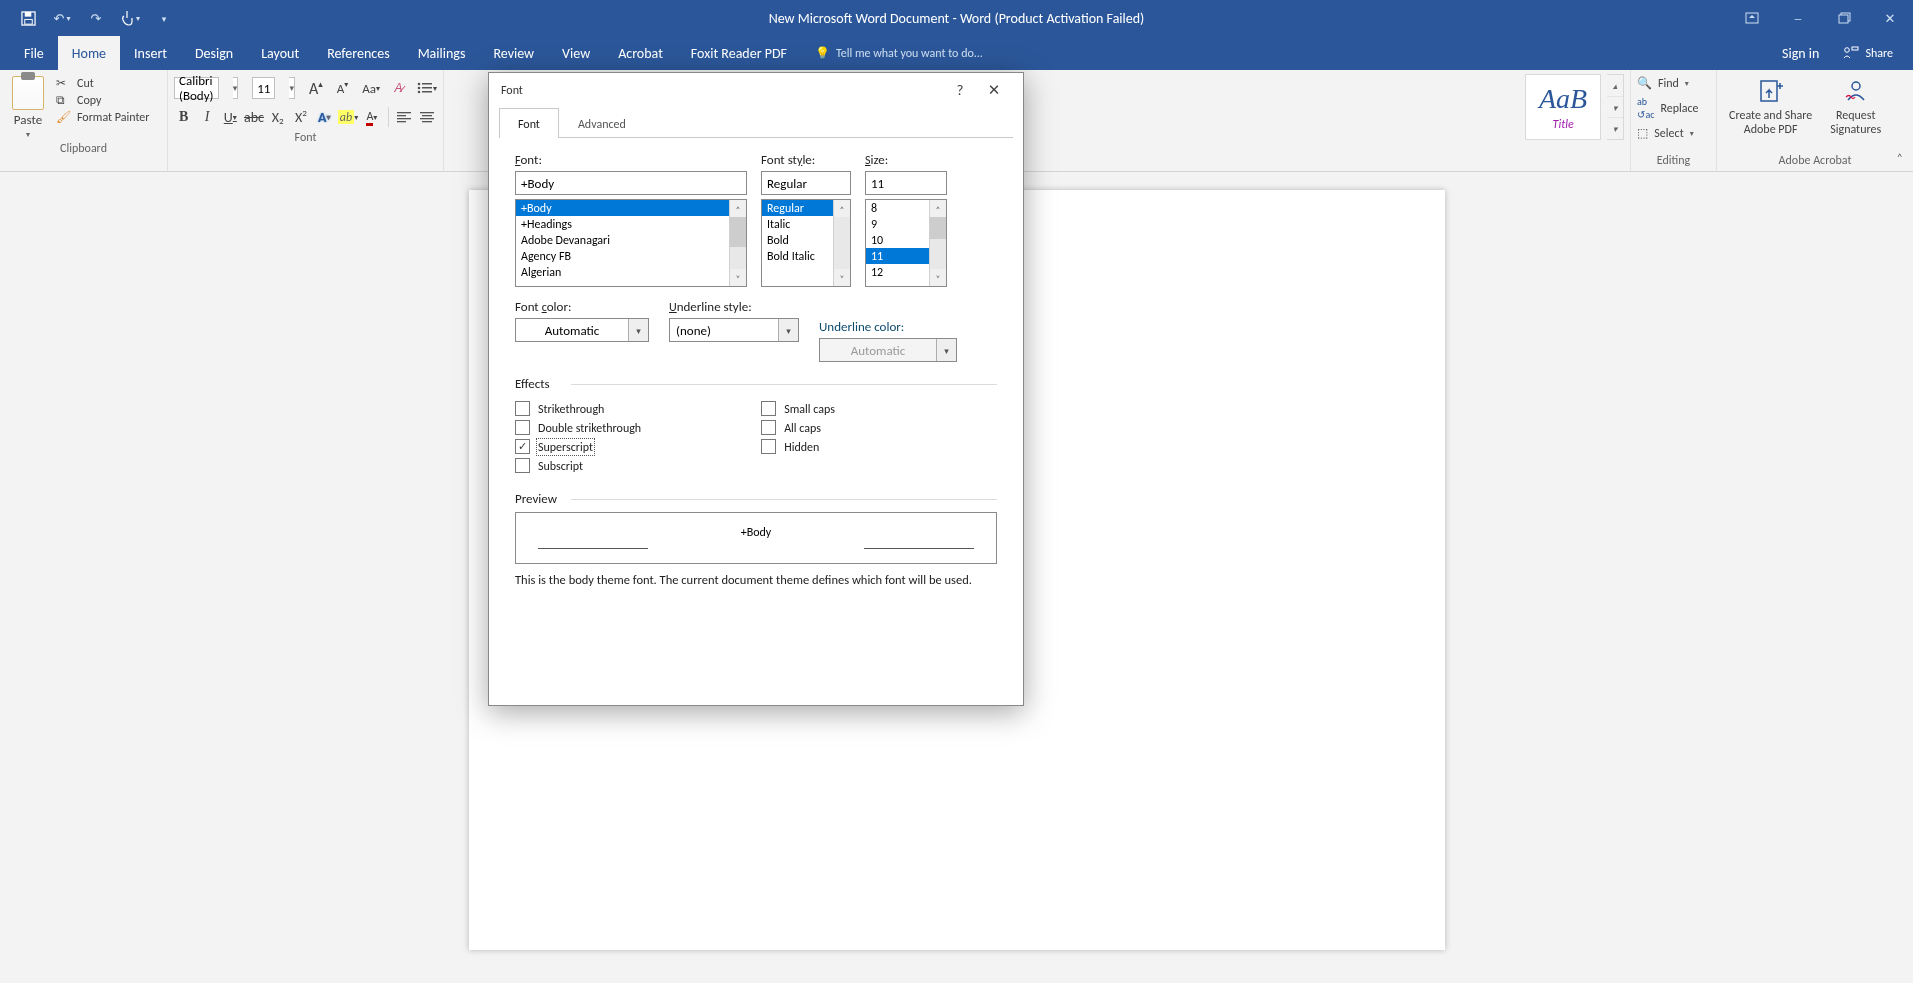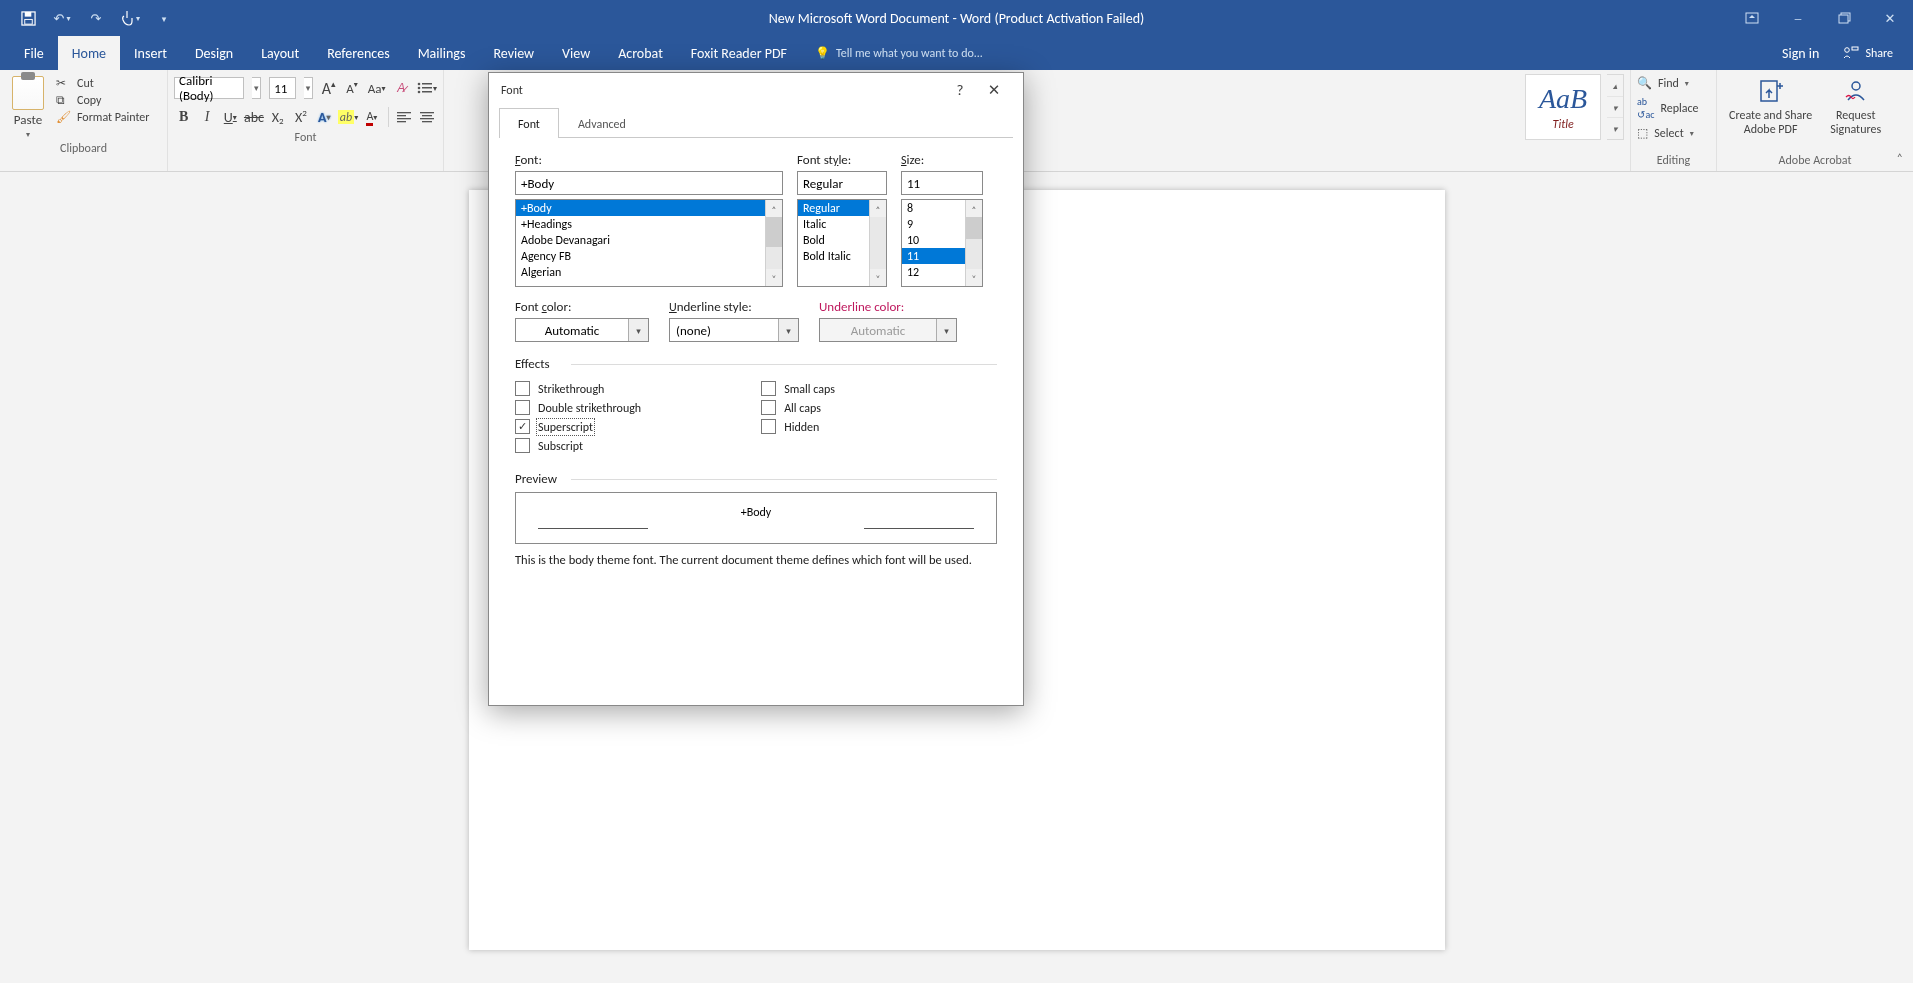--- a/index.html
+++ b/index.html
@@ -30,33 +30,33 @@
 
 
 .paste-big { width:44px; display:flex; flex-direction:column; align-items:center; gap:2px; padding-top:2px; }
 .paste-icon { width:32px; height:34px; background:linear-gradient(#fff,#f8f8f8); border:1px solid #d7b36a; border-radius:2px; position:relative; }
 .paste-icon::before { content:""; position:absolute; top:-5px; left:8px; width:14px; height:8px; background:#8a8a8a; border-radius:2px; }
 .cb-col { display:flex; flex-direction:column; gap:3px; padding-top:2px; }
 .cb-item { display:flex; align-items:center; gap:5px; color:#444; font-size:13px; }
 .cb-item .ic { width:16px; height:14px; display:inline-block; }
 
 
-.font-row1 { display:flex; gap:8px; }
+.font-row1 { display:flex; gap:14px; }
 .combo { height:22px; border:1px solid #c0c0c0; background:#fff; display:flex; align-items:center; padding:0 4px; font-size:13px; }
 .fontname { width:96px; }
 .fontsize { width:34px; }
 .tiny-dd { width:12px; text-align:center; color:#666; font-size:9px; border:1px solid #c0c0c0; border-left:none; height:22px; line-height:20px; background:#fff;}
 .rbtn { width:22px; height:22px; display:flex; align-items:center; justify-content:center; color:#444; }
 .font-row2 { display:flex; align-items:center; gap:4px; margin-top:7px; }
 .font-row2 .rbtn { font-size:14px; }
 
 
 .style-tile { width:82px; height:66px; border:1px solid #d9d9d9; background:#fff; display:flex; flex-direction:column; align-items:center; justify-content:center; }
 .style-prev { font-family:"Times New Roman",serif; color:#2b579a; font-size:28px; }
-.style-name { font-size:12px; color:#7f1d1d; margin-top:2px; }
+.style-name { font-size:12px; color:#a21caf; margin-top:2px; }
 .gallery-more { width:18px; height:66px; border:1px solid #d9d9d9; border-left:none; display:flex; flex-direction:column; }
 .gallery-more div { flex:1; display:flex; align-items:center; justify-content:center; color:#666; font-size:9px; border-bottom:1px solid #e5e5e5; }
 .gallery-more div:last-child { border-bottom:none; }
 
 
 .ed-col { display:flex; flex-direction:column; gap:5px; padding-top:2px; }
 .ed-item { display:flex; align-items:center; gap:6px; font-size:13px; color:#444; }
 
 
 .acol { display:flex; flex-direction:column; align-items:center; gap:2px; padding:2px 6px 0; }
@@ -368,21 +368,21 @@
     <span class="dlg-x">✕</span>
   </div>
   <div class="dlg-tabs">
     <div class="dlg-tab active"><span class="underline-first">Font</span></div>
     <div class="dlg-tab"><span class="underline-first">Advanced</span></div>
   </div>
 
   <div class="dlg-body">
 
     <div class="form-row">
-      <div class="field-col" style="width:268px;">
+      <div class="field-col" style="width:232px;">
         <div class="flabel"><span class="ul">F</span>ont:</div>
         <input class="txtinput" value="+Body" style="">
         <div class="listbox" style="height:88px;">
           <div class="lrow sel">+Body</div>
           <div class="lrow">+Headings</div>
           <div class="lrow">Adobe Devanagari</div>
           <div class="lrow">Agency FB</div>
           <div class="lrow">Algerian</div>
           <div class="scrollbar">
             <div class="sbtn">˄</div>
@@ -437,21 +437,21 @@
           </div>
       </div>
       <div class="field-col" style="width:130px;">
         <div class="flabel"><span class="ul">U</span>nderline style:</div>
         <div class="combo2">
             <div class="ctext" style="text-align:left;padding-left:6px;">(none)</div>
             <div class="cdd">▾</div>
           </div>
       </div>
       <div class="field-col" style="width:138px;">
-        <div class="flabel" style="color:#be185d;">Underline color:</div>
+        <div class="flabel" style="color:#0c4a6e;margin-top:20px;">Underline color:</div>
         <div class="combo2 disabled">
             <div class="ctext">Automatic</div>
             <div class="cdd">▾</div>
           </div>
       </div>
     </div>
 
     <div class="fieldset-label">Effects</div>
     <div style="display:flex;gap:120px;">
       <div>

